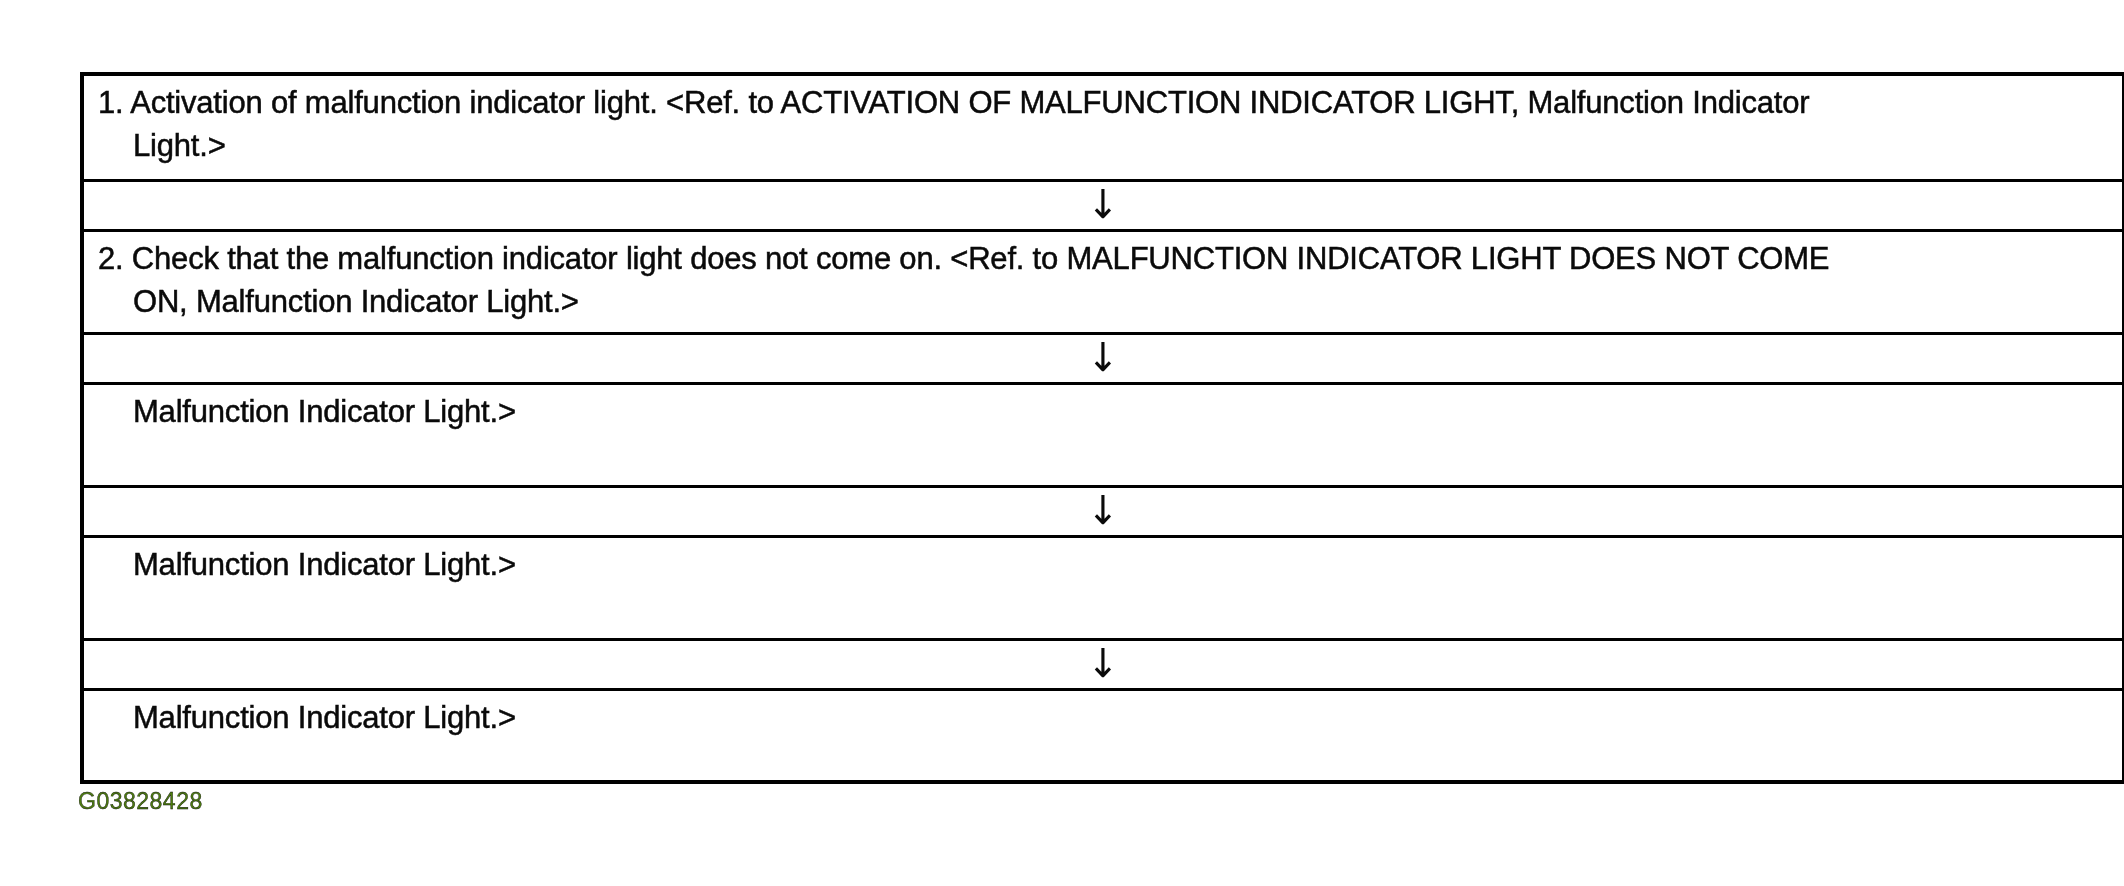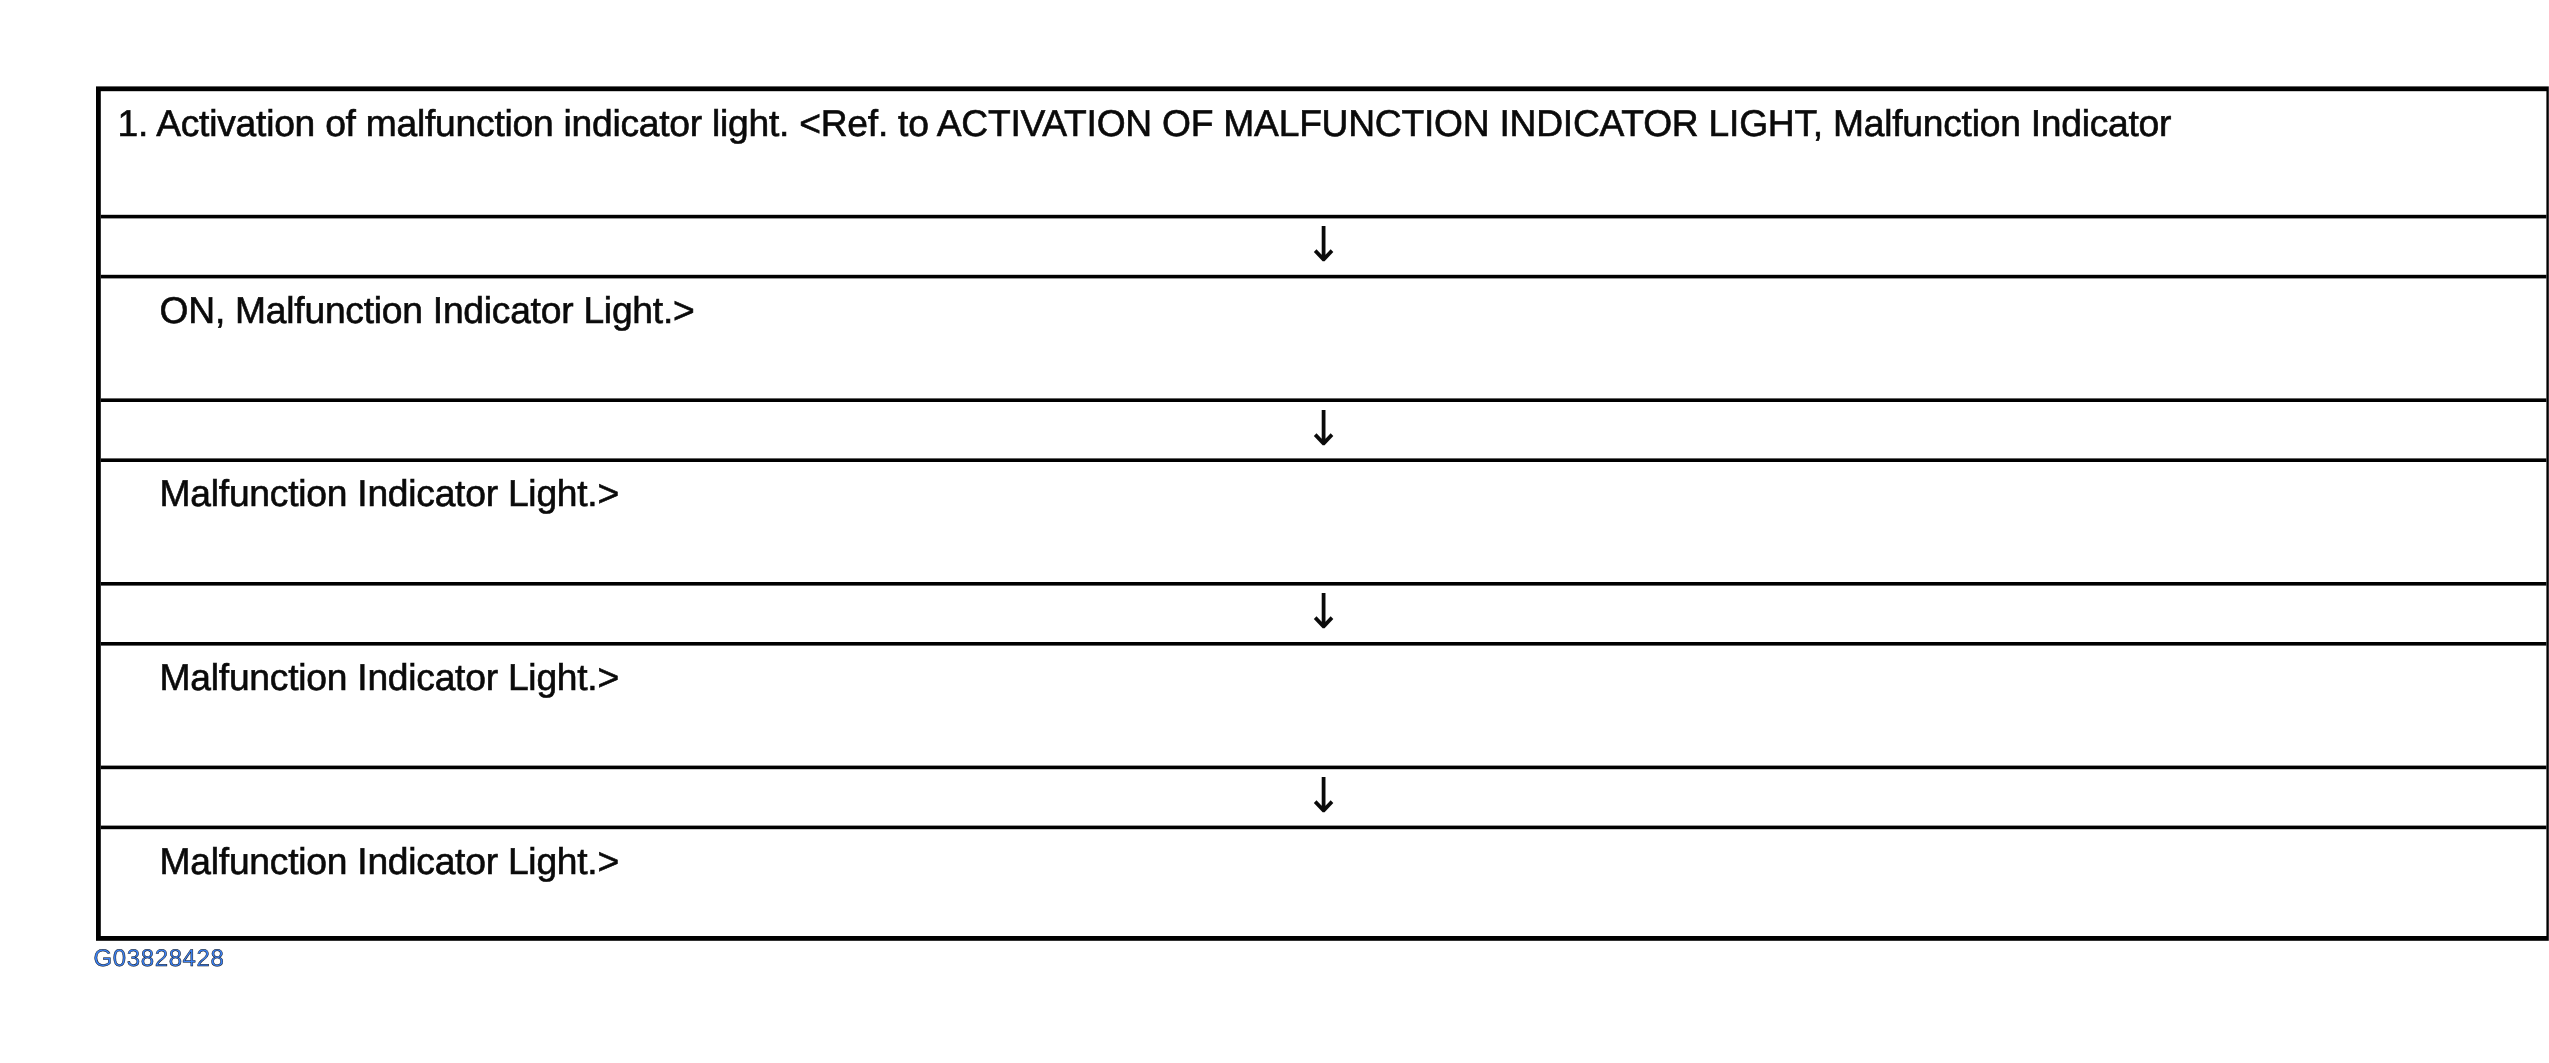--- a/index.html
+++ b/index.html
@@ -58,42 +58,44 @@
     display: inline-block;
     font-family: "DejaVu Sans", sans-serif;
     font-size: 38px;
     transform: scaleY(1.05);
     color: #0a0a0a;
   }
   .fig-code {
     position: absolute;
     left: 38px;
     top: 788px;
-    font-size: 20px;
+    font-size: 23px;
     letter-spacing: 0.5px;
     -webkit-text-stroke: 0.4px #0a0a0a;
-    color: #3b82f6;
+    color: #4d7c0f;
   }
 </style>
 </head>
 <body>
 
 <div class="page">
 
   <div class="flow-table">
 
     <div class="row step">
       <div class="l1">1. Activation of malfunction indicator light. &lt;Ref. to ACTIVATION OF MALFUNCTION INDICATOR LIGHT, Malfunction Indicator</div>
+      <div class="l2">Light.&gt;</div>
     </div>
 
     <div class="row arrow">
       <span class="glyph">↓</span>
     </div>
 
     <div class="row step">
+      <div class="l1">2. Check that the malfunction indicator light does not come on. &lt;Ref. to MALFUNCTION INDICATOR LIGHT DOES NOT COME</div>
       <div class="l2">ON, Malfunction Indicator Light.&gt;</div>
     </div>
 
     <div class="row arrow">
       <span class="glyph">↓</span>
     </div>
 
     <div class="row step">
       <div class="l2">Malfunction Indicator Light.&gt;</div>
     </div>

